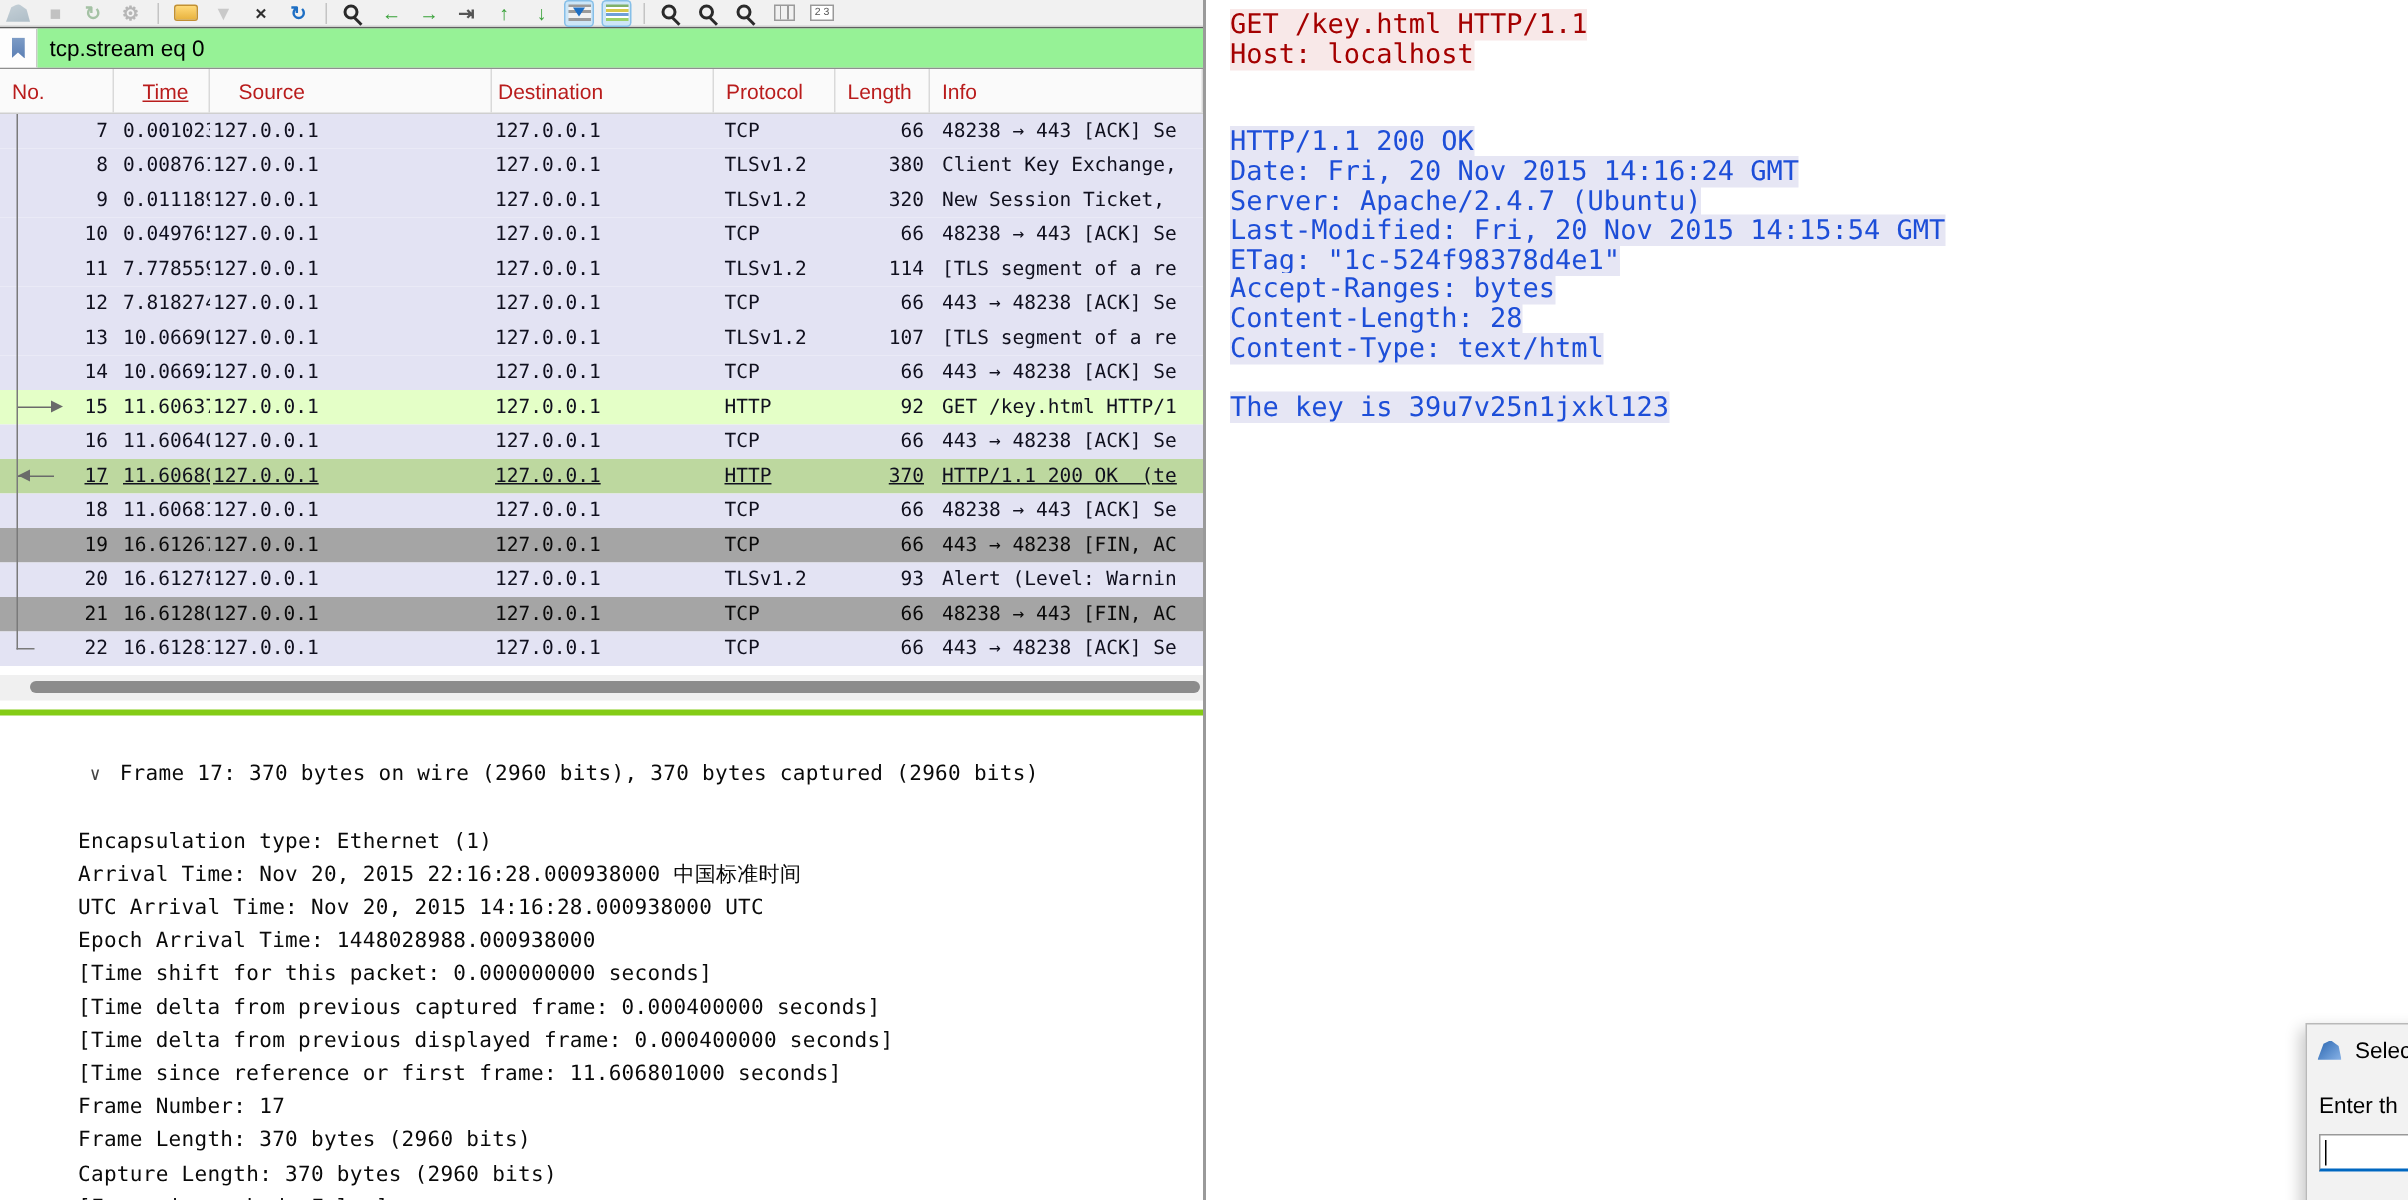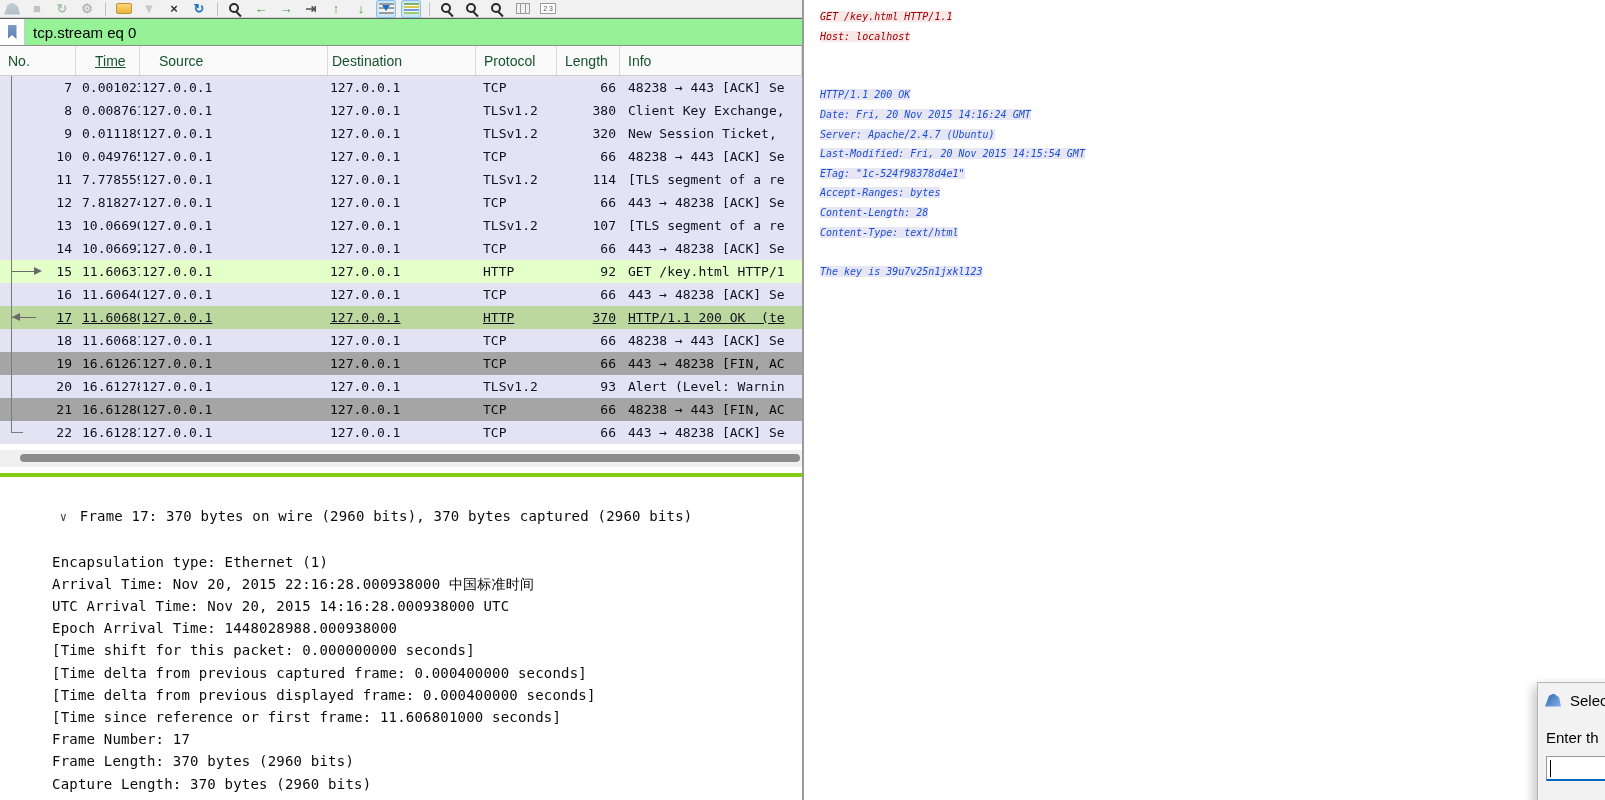--- a/index.html
+++ b/index.html
@@ -46,21 +46,21 @@
                   display:flex; align-items:center; justify-content:center; }
   .bookmark-shape { width:9px; height:14px;
                     background:linear-gradient(180deg,#7d9cc6,#5b7fb4);
                     clip-path:polygon(0 0,100% 0,100% 100%,50% 72%,0 100%); }
   .filter-input { flex:1; background:#96f296; border:none; outline:none;
                   font-family:"Liberation Sans",sans-serif; font-size:15px;
                   padding-left:8px; color:#000; }
 
   
   .plist-header { height:30px; display:flex; background:#fafafa;
-                  border-bottom:1px solid #cfcfcf; font-size:14px; color:#14532d;
+                  border-bottom:1px solid #cfcfcf; font-size:14px; color:#b91c1c;
                   align-items:center; }
   .plist-header .hc { height:100%; display:flex; align-items:center;
                       border-right:1px solid #d9d9d9; white-space:nowrap; overflow:hidden; }
   .hc1{width:76px;padding-left:8px;} .hc2{width:64px;padding-left:19px;text-decoration:underline;}
   .hc3{width:188px;padding-left:19px;} .hc4{width:148px;padding-left:4px;}
   .hc5{width:81px;padding-left:8px;} .hc6{width:63px;padding-left:8px;}
   .hc7{flex:1;padding-left:8px;border-right:none;}
 
   .plist-body { position:relative; height:368px; overflow:hidden; background:#fff; }
   .prow { display:flex; height:23px; align-items:center; font-size:13px;
@@ -91,22 +91,22 @@
   .details { position:absolute; left:0; right:0; top:473px; bottom:0; background:#fff;
              border-top:4px solid #84cc16; overflow:hidden; font-size:14px;
              letter-spacing:.2px; color:#0a0a0a; padding-top:6px; }
   .details .dline { line-height:22.2px; white-space:pre; overflow:hidden; }
   .dsummary { padding-left:8px; }
   .dchevron { display:inline-block; width:20px; color:#444; font-size:12px; }
   .dchild { padding-left:52px; }
 
   
   .stream { position:absolute; left:806px; top:0; width:799px; height:743px;
-            background:#fff; font-size:10px; line-height:19.6px;
-            padding:7px 0 0 14px; overflow:hidden; white-space:pre;font-style:italic; }
+            background:#fff; font-size:18px; line-height:19.6px;
+            padding:7px 0 0 14px; overflow:hidden; white-space:pre; }
   .sline { height:19.6px; }
   .hl-client { color:#a40000; background:#f8e8e8; }
   .hl-server { color:#1d4ed8; background:#e6e6f4; }
 
   
   .dlg { position:absolute; left:1537px; top:682px; width:130px; height:130px;
          background:#f2f2f2; border:1px solid #b9b9b9;
          box-shadow:-4px 4px 10px rgba(0,0,0,.22); font-size:15px; color:#000; }
   .dlg-title { height:34px; display:flex; align-items:center; gap:9px; padding-left:7px; }
   .dlg-fin { width:16px; height:13px; background:linear-gradient(135deg,#2a66b0,#8ab4e8);

